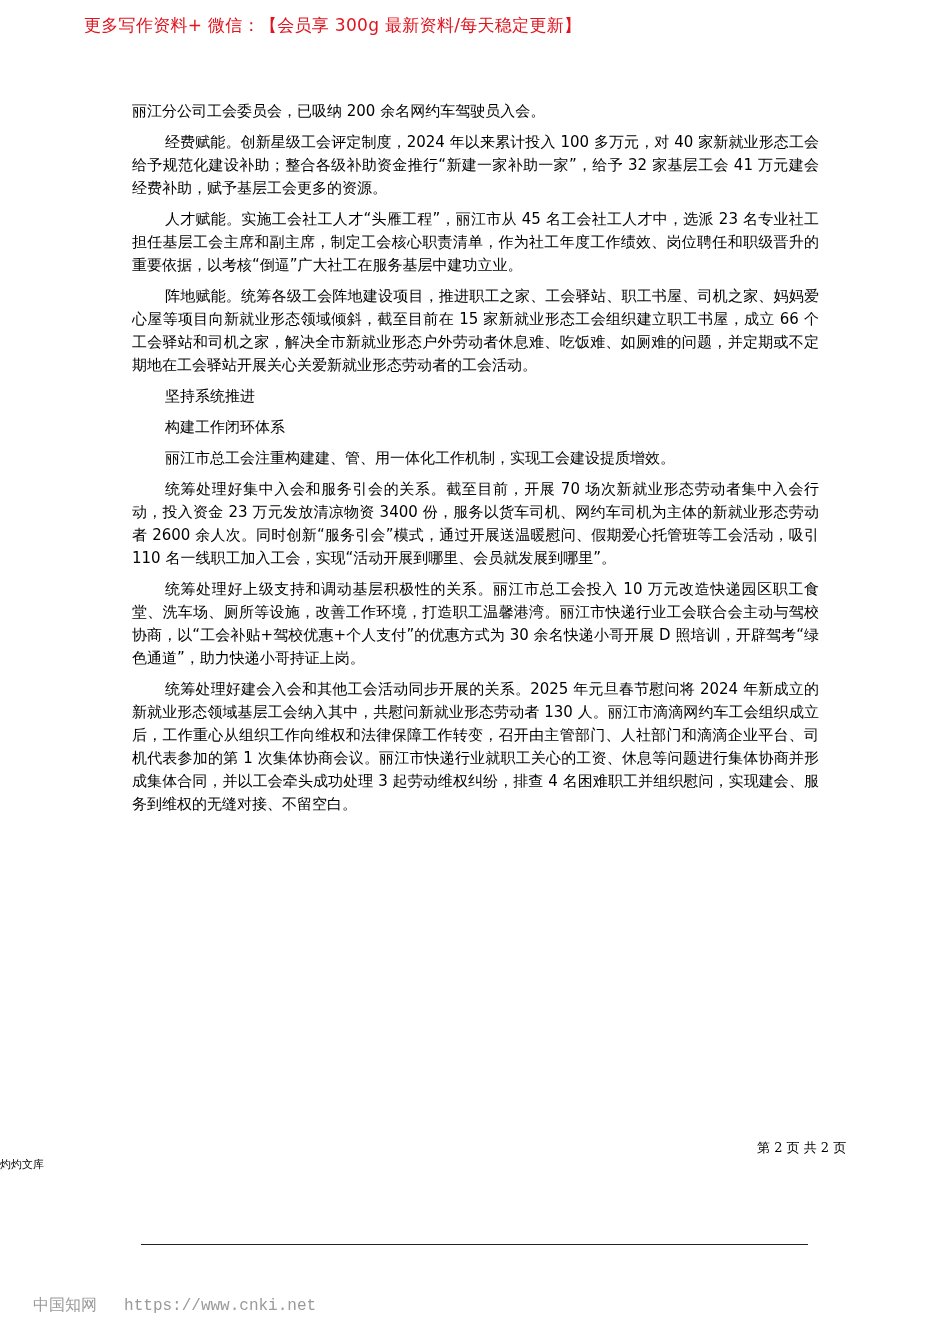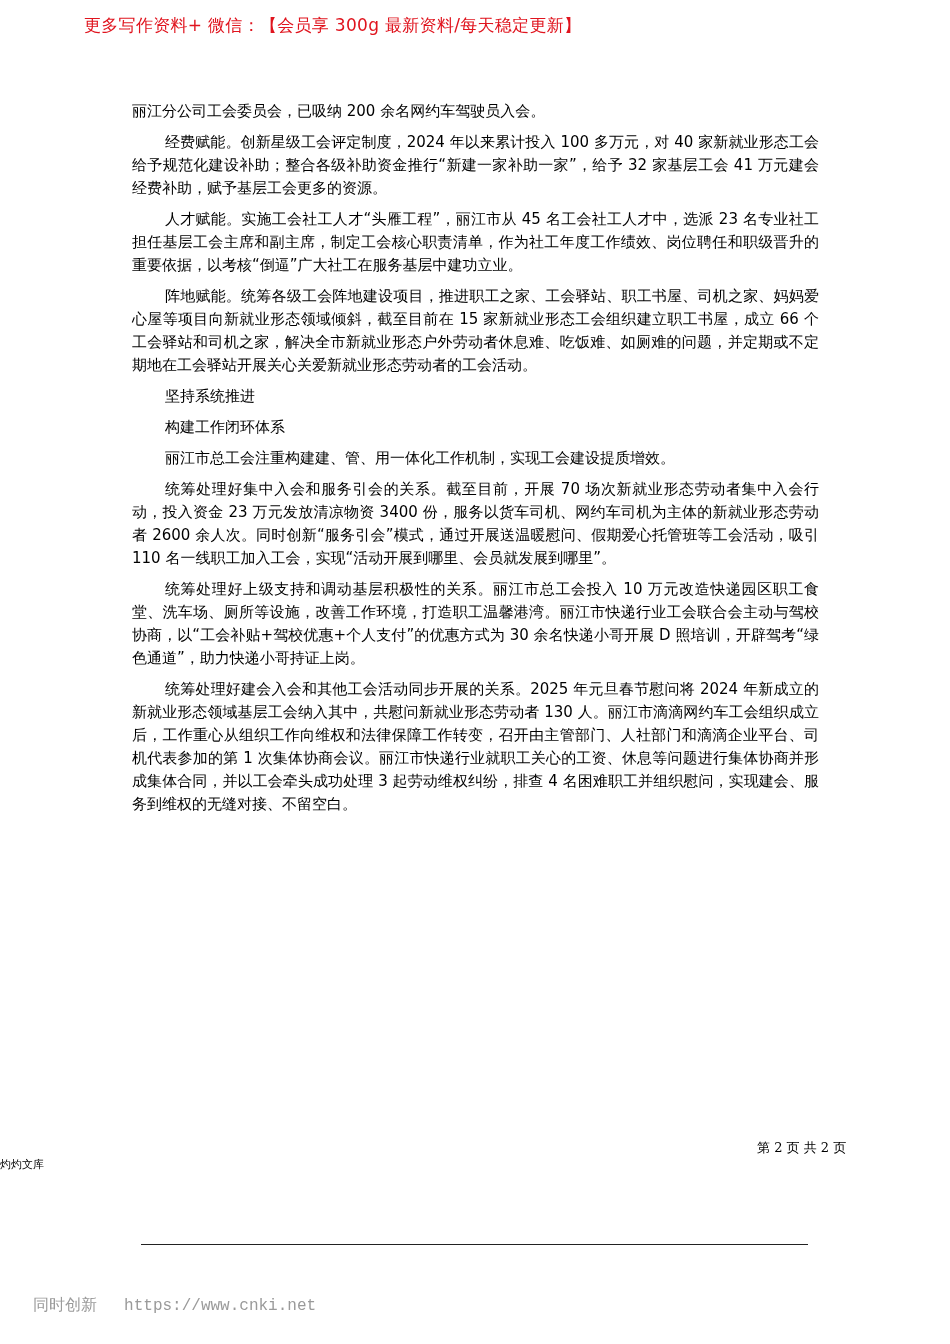--- a/index.html
+++ b/index.html
@@ -99,15 +99,15 @@
   <p class="indent">统筹处理好建会入会和其他工会活动同步开展的关系。2025 年元旦春节慰问将 2024 年新成立的新就业形态领域基层工会纳入其中，共慰问新就业形态劳动者 130 人。丽江市滴滴网约车工会组织成立后，工作重心从组织工作向维权和法律保障工作转变，召开由主管部门、人社部门和滴滴企业平台、司机代表参加的第 1 次集体协商会议。丽江市快递行业就职工关心的工资、休息等问题进行集体协商并形成集体合同，并以工会牵头成功处理 3 起劳动维权纠纷，排查 4 名困难职工并组织慰问，实现建会、服务到维权的无缝对接、不留空白。</p>
 </div>
 
 <div class="page-num">第 2 页 共 2 页</div>
 
 <div class="library">灼灼文库</div>
 
 <div class="footer-rule"></div>
 
 <div class="cnki">
-  <span class="cnki-name">同时创新</span>
+  <span class="cnki-name">中国知网</span>
   <span class="cnki-url">https://www.cnki.net</span>
 </div>
 
 </body></html>

